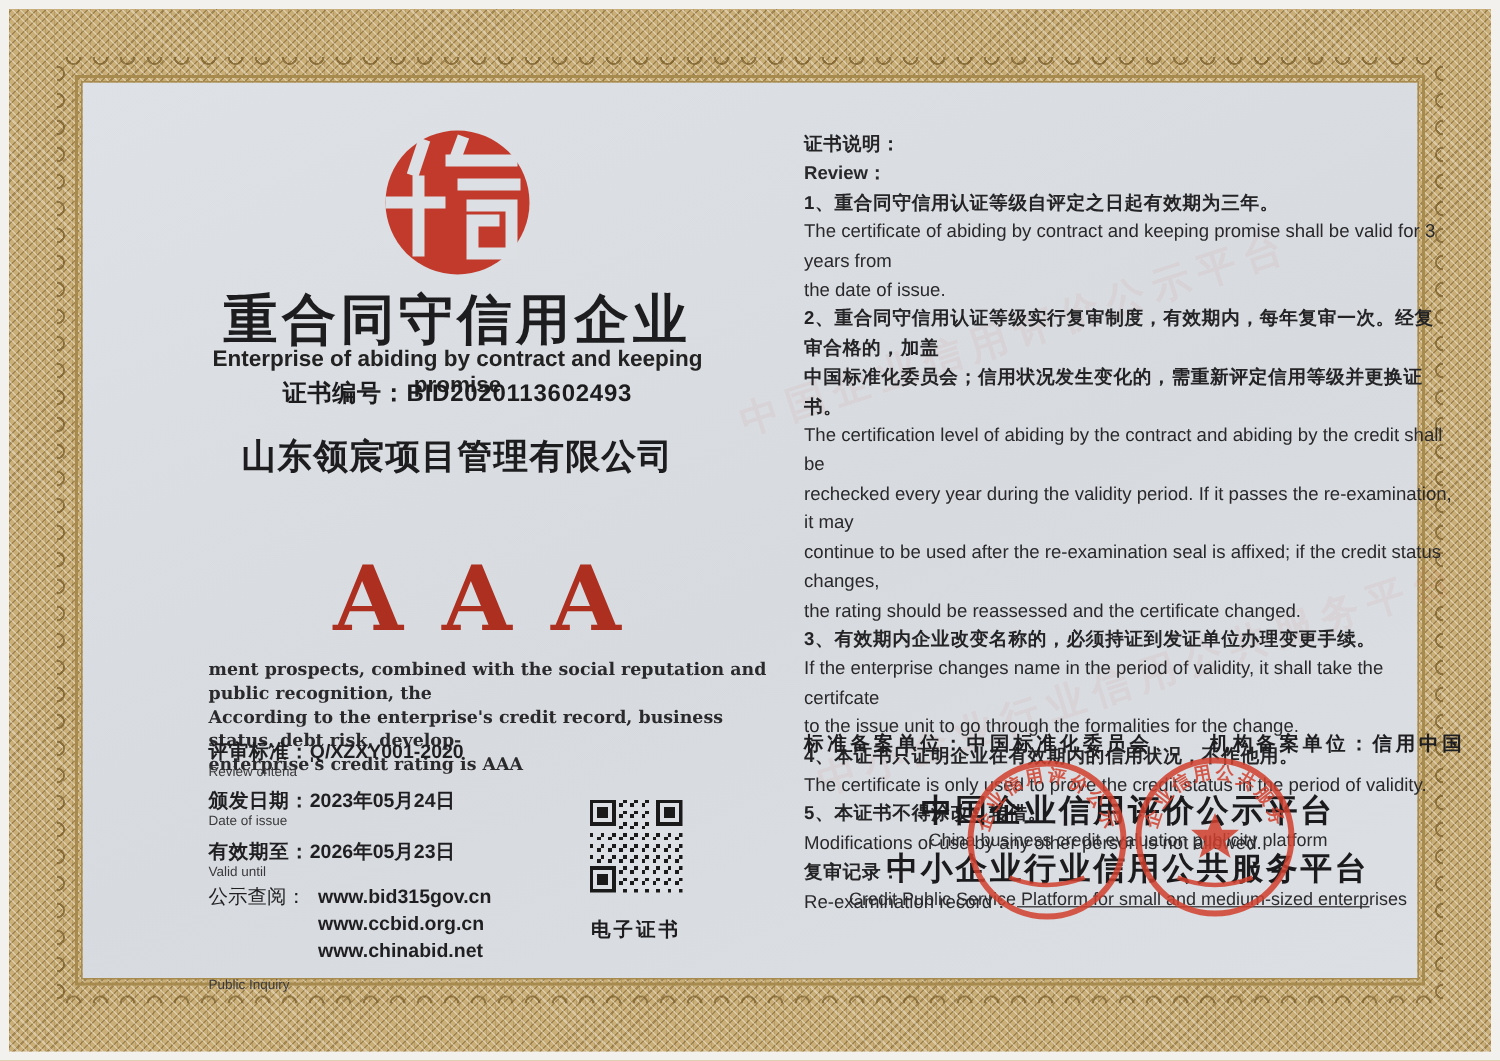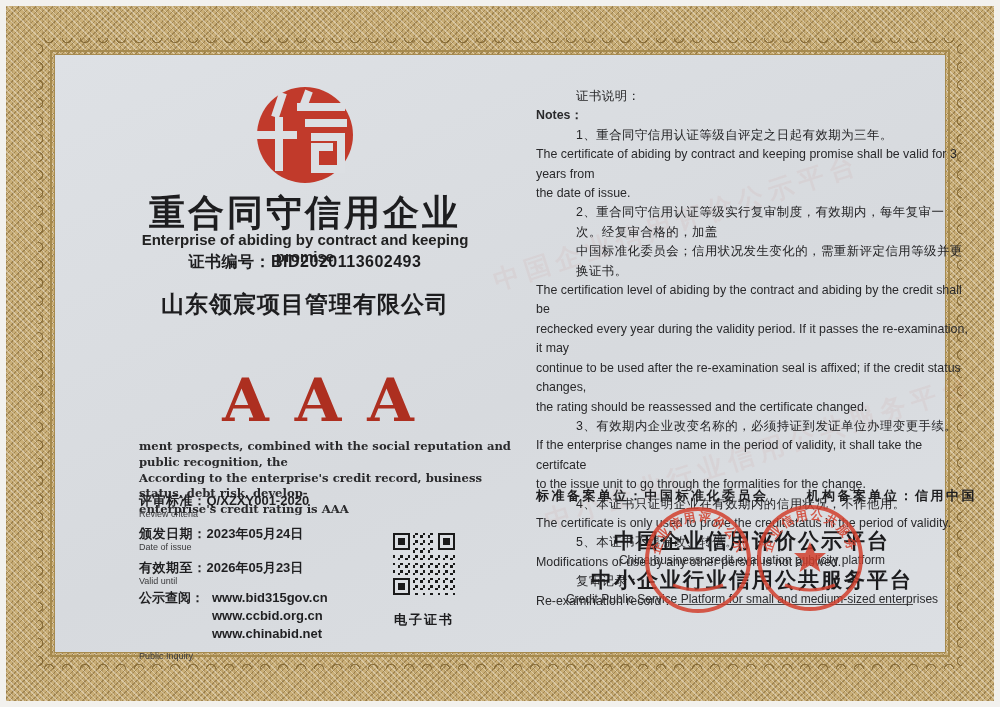--- a/index.html
+++ b/index.html
@@ -46,28 +46,28 @@
            line-height:21.5px;letter-spacing:2.5px;text-align:justify;}
   .rating{top:310px;font-size:60px;font-weight:700;color:#ad2f20;
           font-family:"DejaVu Serif",serif;letter-spacing:26px;padding-left:26px;}
   .stmt-en{left:84px;top:384px;width:378px;font-family:"DejaVu Serif",serif;
            font-size:11.6px;font-weight:700;color:#2a2a2c;line-height:15.8px;}
   .meta-row{left:84px;font-size:13px;color:#1f1f21;}
   .meta-row .lab{font-weight:700;letter-spacing:.5px;}
   .meta-row .val{font-weight:600;}
   .meta-sub{left:84px;font-size:9px;color:#3a3a3c;}
   .urls{left:84px;top:534px;font-size:13px;color:#1f1f21;display:flex;}
-  .urls .lab{font-weight:700;white-space:nowrap;}
+  .urls .lab{font-weight:400;white-space:nowrap;}
   .urls .ulist{margin-left:8px;line-height:18px;font-weight:600;}
   .qr-wrap{left:338px;top:478px;width:62px;height:62px;}
   .qr-cap{left:300px;top:556px;width:138px;text-align:center;font-size:13px;font-weight:700;color:#1d1d1f;letter-spacing:2px;}
   
   .rcol{left:481px;top:32px;width:432px;}
   .nl{line-height:19.4px;font-size:12.4px;color:#242426;}
-  .nl.cn{font-weight:400;letter-spacing:.5px;margin-left:40px;}
+  .nl.cn{font-weight:700;letter-spacing:.5px;}
   .nl.en{font-weight:500;color:#29292b;}
   .uline{display:inline-block;width:235px;border-bottom:1px solid #4a4a4c;height:12px;margin-left:4px;}
   .filing{left:481px;top:432px;width:440px;display:flex;gap:38px;font-size:13px;font-weight:700;
           color:#1e1e20;letter-spacing:2.5px;white-space:nowrap;align-items:center;}
   .platform{left:481px;top:474px;width:432px;text-align:center;color:#1b1b1d;}
   .platform .pcn{font-size:21px;font-weight:800;letter-spacing:2px;line-height:24px;}
   .platform .pen{font-size:12px;font-weight:400;line-height:15px;color:#2c2c2e;}
   .seal{position:absolute;width:110px;height:110px;opacity:.85;pointer-events:none;}
   .seal.s-left{left:588px;top:450px;}
   .seal.s-right{left:700px;top:448px;}
@@ -253,21 +253,21 @@
           <rect x="20" y="2" width="3" height="3" fill="#1a1a1a"></rect>
           <rect x="0" y="18" width="7" height="7" fill="#1a1a1a"></rect>
           <rect x="1" y="19" width="5" height="5" fill="#dcdfe3"></rect>
           <rect x="2" y="20" width="3" height="3" fill="#1a1a1a"></rect>
         </svg>
     </div>
     <div class="abs qr-cap">电子证书</div>
 
     <div class="abs rcol">
       <div class="nl cn">证书说明：</div>
-      <div class="nl en" style="font-weight:700">Notes：</div>
+      <div class="nl en" style="font-weight:700">Review：</div>
       <div class="nl cn">1、重合同守信用认证等级自评定之日起有效期为三年。</div>
       <div class="nl en">The certificate of abiding by contract and keeping promise shall be valid for 3 years from</div>
       <div class="nl en">the date of issue.</div>
       <div class="nl cn">2、重合同守信用认证等级实行复审制度，有效期内，每年复审一次。经复审合格的，加盖</div>
       <div class="nl cn">中国标准化委员会；信用状况发生变化的，需重新评定信用等级并更换证书。</div>
       <div class="nl en">The certification level of abiding by the contract and abiding by the credit shall be</div>
       <div class="nl en">rechecked every year during the validity period. If it passes the re-examination, it may</div>
       <div class="nl en">continue to be used after the re-examination seal is affixed; if the credit status changes,</div>
       <div class="nl en">the rating should be reassessed and the certificate changed.</div>
       <div class="nl cn">3、有效期内企业改变名称的，必须持证到发证单位办理变更手续。</div>

